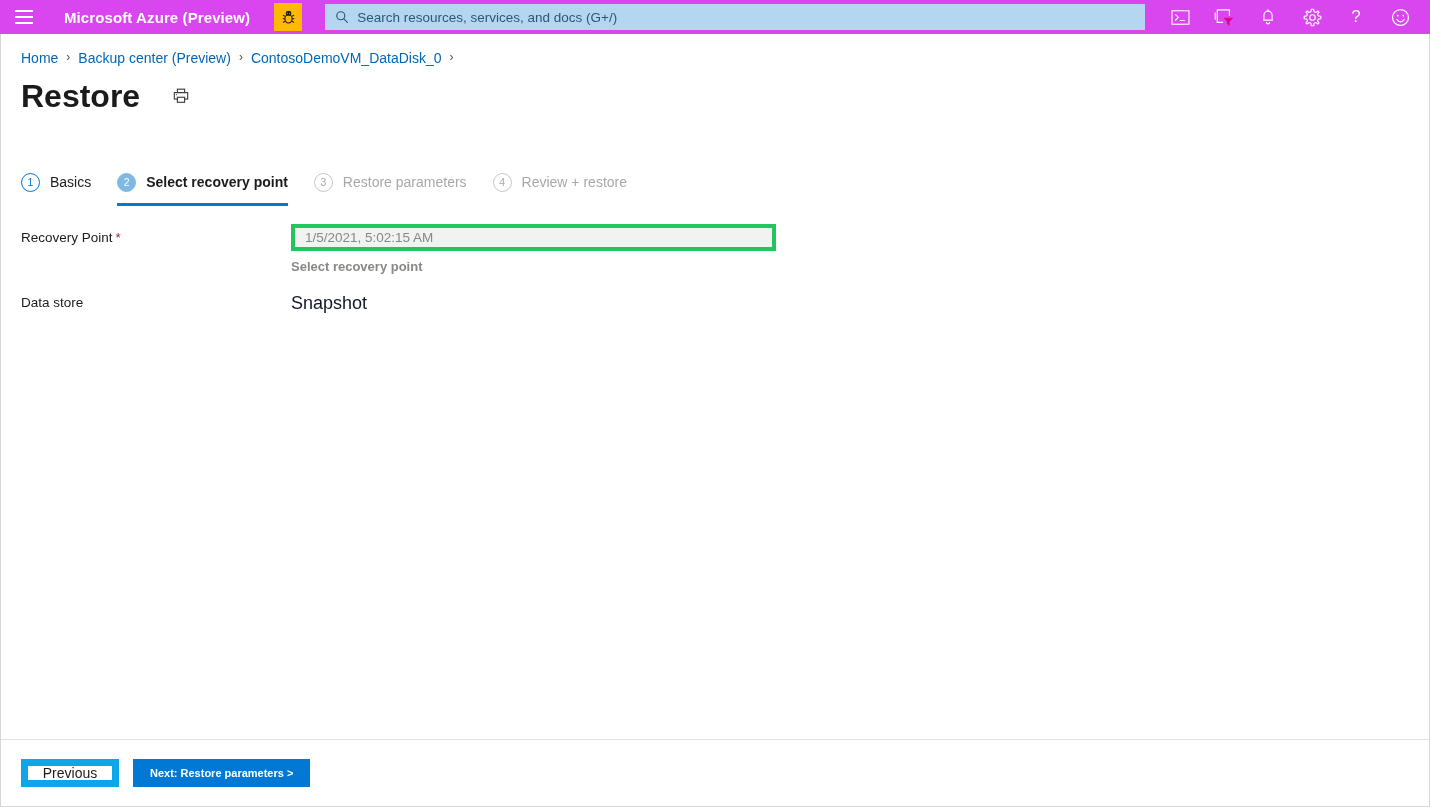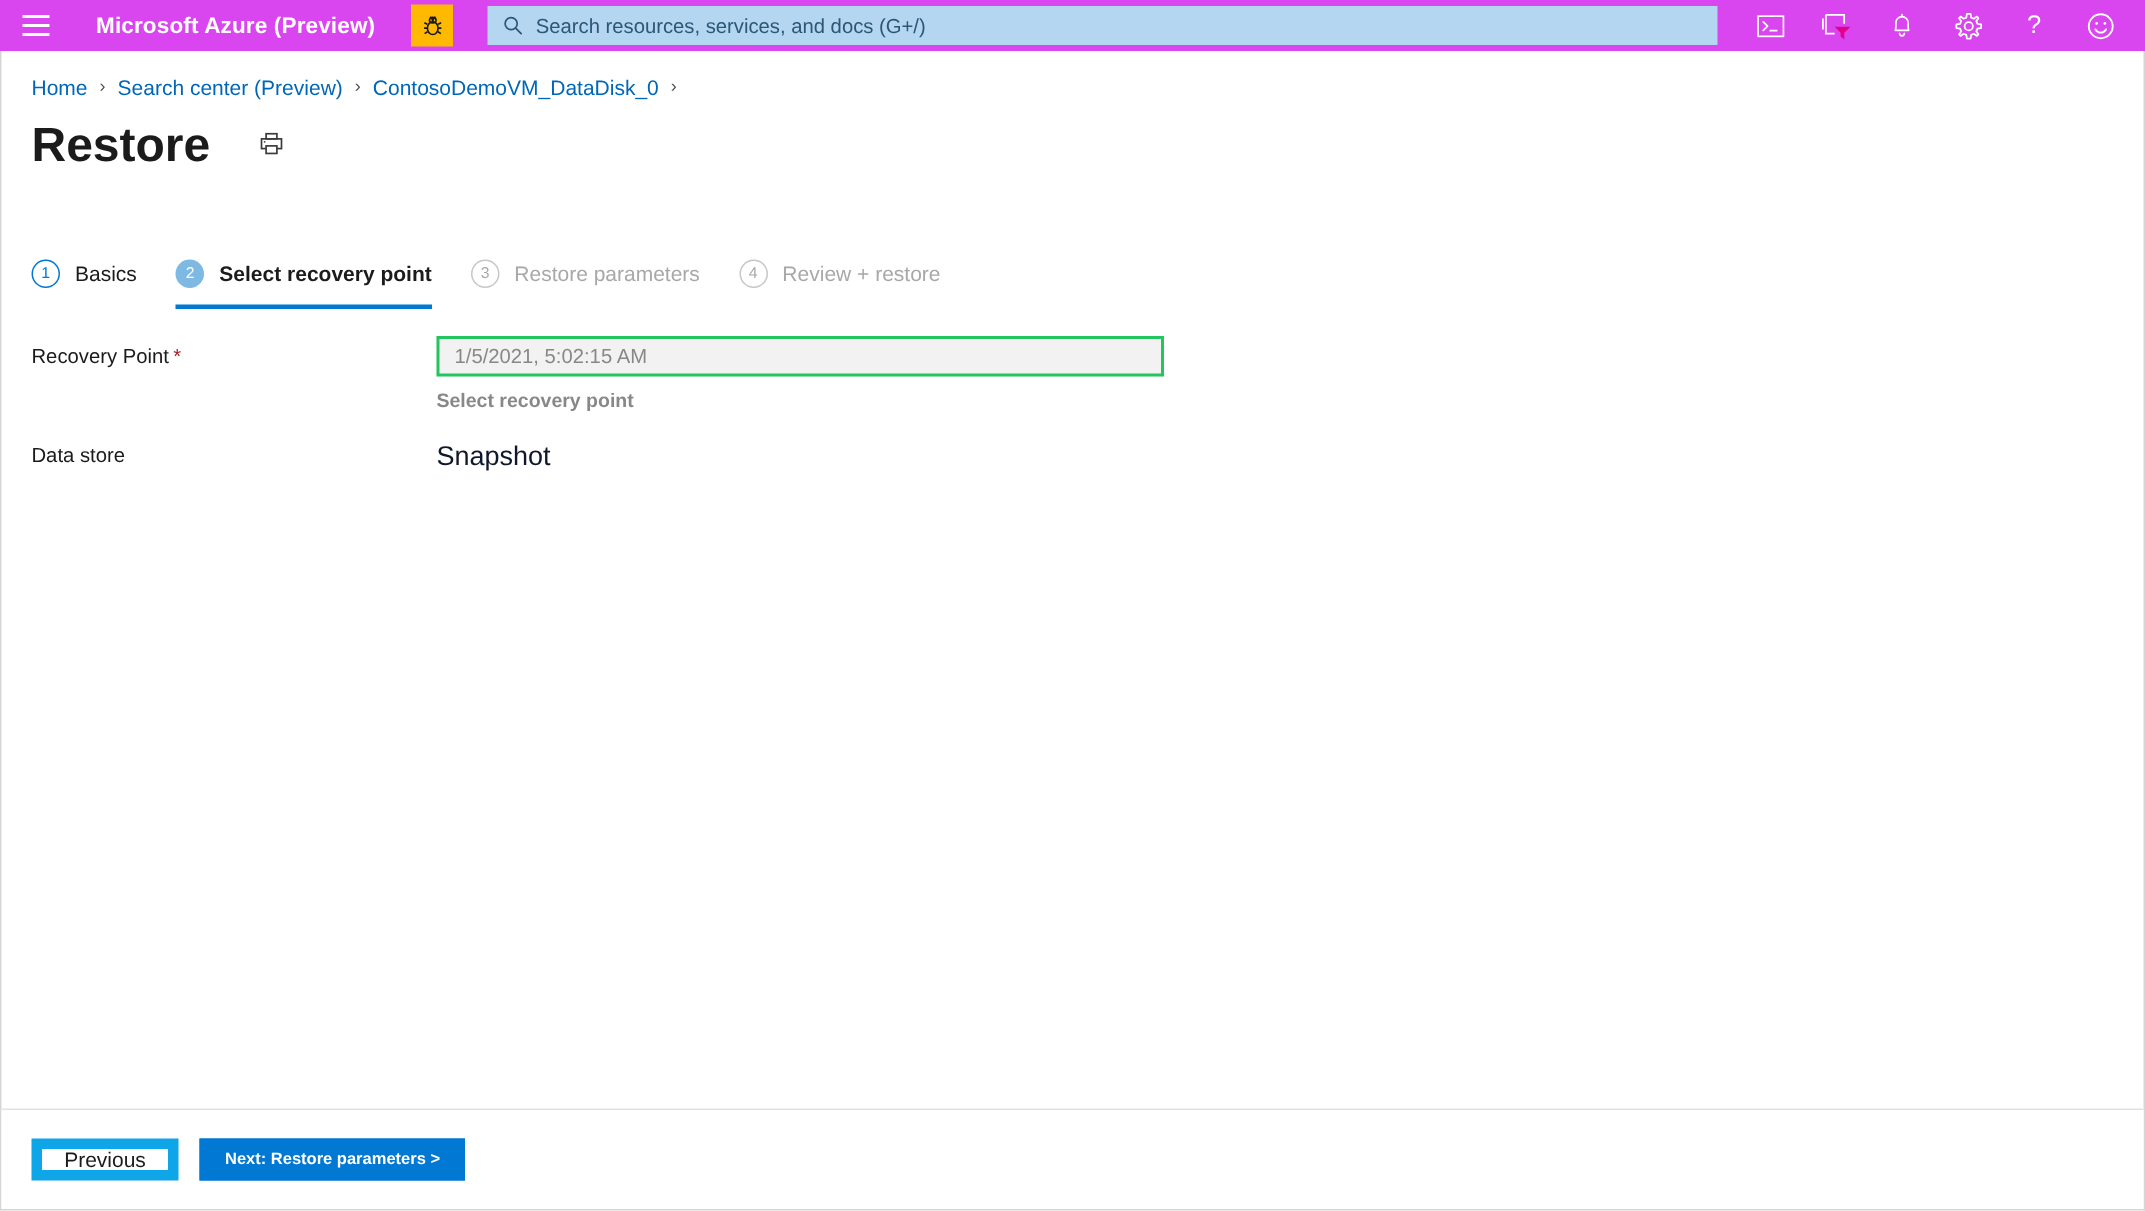--- a/index.html
+++ b/index.html
@@ -244,21 +244,21 @@
   .req-star {
     color: #a4262c;
     margin-left: 3px;
     font-size: 13.5px;
   }
   .form-field { flex: 1 1 auto; }
   .readonly-input {
     width: 485px;
     height: 27px;
     background: #f2f2f2;
-    border: 2px solid #22c55e;
+    border: 4px solid #22c55e;
     display: flex;
     align-items: center;
     padding: 0 10px;
     font-size: 13.5px;
     color: #8a8886;
     cursor: default;
   }
   .field-link {
     margin-top: 8px;
     font-size: 13px;
@@ -396,21 +396,21 @@
     </div>
 
   </div>
 </div>
 
 <div class="blade">
 
   <div class="breadcrumb">
     <span class="crumb">Home</span>
     <span class="sep">›</span>
-    <span class="crumb">Search center (Preview)</span>
+    <span class="crumb">Backup center (Preview)</span>
     <span class="sep">›</span>
     <span class="crumb">ContosoDemoVM_DataDisk_0</span>
     <span class="sep">›</span>
   </div>
 
   <div class="page-title-row">
     <div class="page-title">Restore</div>
     <div class="print-btn">
       <svg width="18" height="18" viewBox="0 0 20 20" fill="none" stroke="#3b3b3b" stroke-width="1.25">
         <rect x="6" y="2.4" width="8" height="3.8"></rect>

